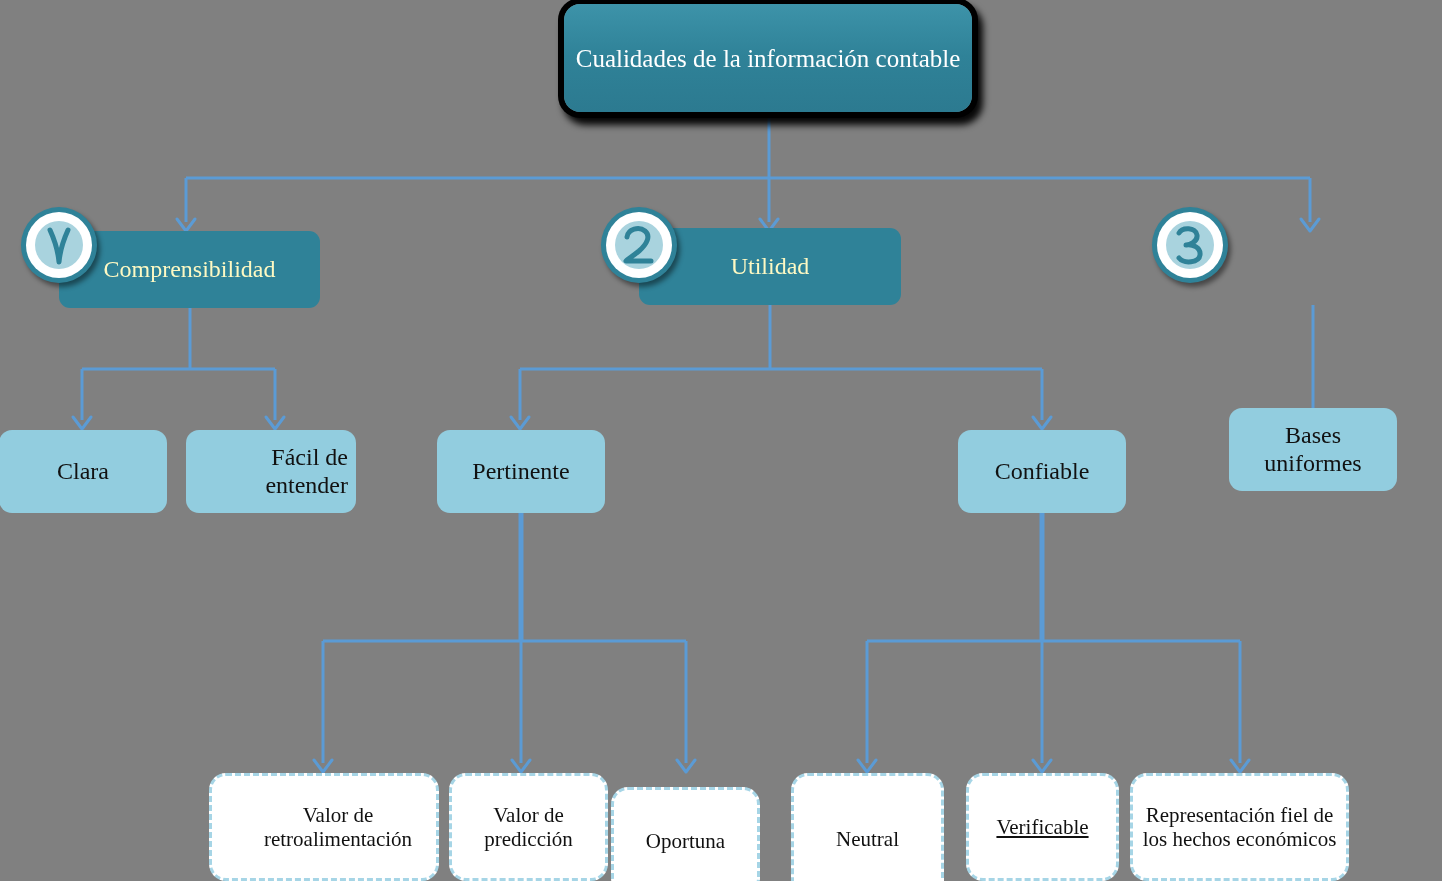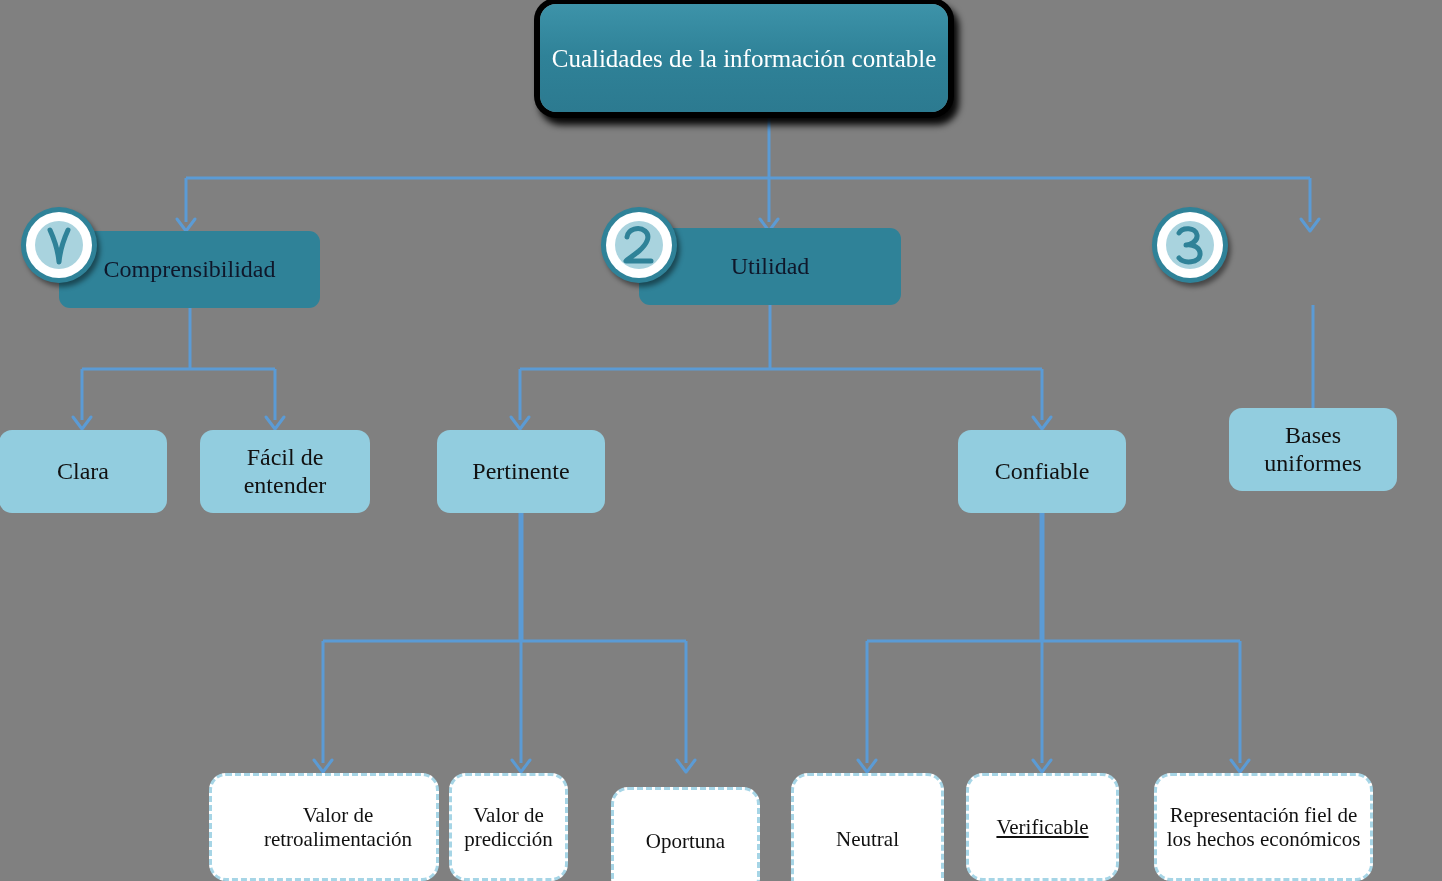--- a/index.html
+++ b/index.html
@@ -48,21 +48,21 @@
     font-size: 25px;
     box-shadow:
       0 0 0 6px #000000,
       5px 7px 7px 6px rgba(0,0,0,0.95);
   }
 
   
   .node-l1 {
     background: #2f8298;
     border-radius: 11px;
-    color: #0f172a;
+    color: #fef9c3;
     font-size: 24px;
   }
 
   
   .node-l2 {
     background: #92cddf;
     border-radius: 13px;
     color: #111111;
     font-size: 24px;
   }
@@ -173,21 +173,21 @@
         <path d="M 867 641 L 867 763" stroke-width="3"></path>
         <path d="M 1042 641 L 1042 763" stroke-width="3"></path>
         <path d="M 1240 641 L 1240 763" stroke-width="3"></path>
       </g>
       <use href="#arrowv" x="867" y="772"></use>
       <use href="#arrowv" x="1042" y="772"></use>
       <use href="#arrowv" x="1240" y="772"></use>
     </g>
   </svg>
 
-  <div class="node node-root" style="left:540px; top:4px; width:408px; height:108px;">
+  <div class="node node-root" style="left:564px; top:4px; width:408px; height:108px;">
     <span class="label">Cualidades de la información contable</span>
   </div>
 
   <div class="node node-l1" style="left:59px; top:231px; width:261px; height:77px;">
     <span class="label">Comprensibilidad</span>
   </div>
 
   <div class="node node-l1" style="left:639px; top:228px; width:262px; height:77px;">
     <span class="label">Utilidad</span>
   </div>
@@ -222,53 +222,53 @@
                    C26 23, 35 26, 34 34 C33 42, 18 43, 13 37" fill="none" stroke="#2f8298" stroke-width="5" stroke-linecap="round" stroke-linejoin="round"></path>
         </svg>
       </div>
     </div>
   </div>
 
   <div class="node node-l2" style="left:-1px; top:430px; width:168px; height:83px;">
     <span class="label">Clara</span>
   </div>
 
-  <div class="node node-l2" style="left:200px; top:430px; width:170px; height:83px;">
+  <div class="node node-l2" style="left:186px; top:430px; width:170px; height:83px;text-align:right;">
     <span class="label">Fácil de entender</span>
   </div>
 
   <div class="node node-l2" style="left:437px; top:430px; width:168px; height:83px;">
     <span class="label">Pertinente</span>
   </div>
 
   <div class="node node-l2" style="left:958px; top:430px; width:168px; height:83px;align-items:center;">
     <span class="label">Confiable</span>
   </div>
 
   <div class="node node-l2" style="left:1229px; top:408px; width:168px; height:83px;">
     <span class="label">Bases uniformes</span>
   </div>
 
   <div class="node node-l3" style="left:209px; top:773px; width:230px; height:108px;padding-left:28px;">
     <span class="label">Valor de retroalimentación</span>
   </div>
 
-  <div class="node node-l3" style="left:449px; top:773px; width:119px; height:108px;">
+  <div class="node node-l3" style="left:449px; top:773px; width:159px; height:108px;">
     <span class="label">Valor de predicción</span>
   </div>
 
   <div class="node node-l3" style="left:611px; top:787px; width:149px; height:108px;">
     <span class="label">Oportuna</span>
   </div>
 
   <div class="node node-l3" style="left:791px; top:773px; width:153px; height:132px;text-align:center;">
     <span class="label">Neutral</span>
   </div>
 
   <div class="node node-l3" style="left:966px; top:773px; width:153px; height:108px;text-decoration:underline;">
     <span class="label">Verificable</span>
   </div>
 
-  <div class="node node-l3" style="left:1130px; top:773px; width:219px; height:108px;margin-left:24px;">
+  <div class="node node-l3" style="left:1130px; top:773px; width:219px; height:108px;">
     <span class="label">Representación fiel de los hechos económicos</span>
   </div>
 
 </div>
 
 </body></html>

